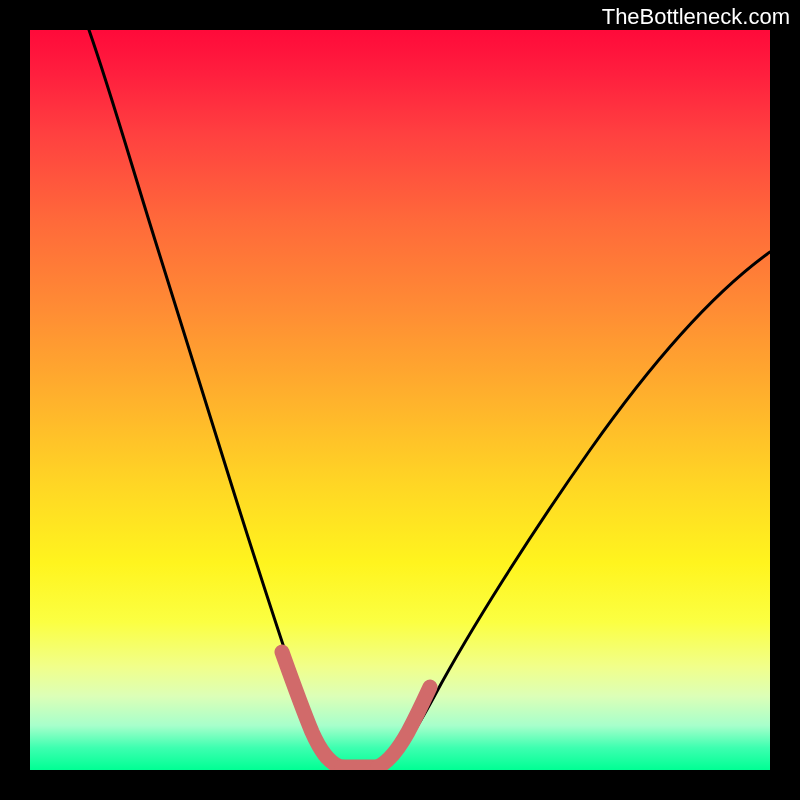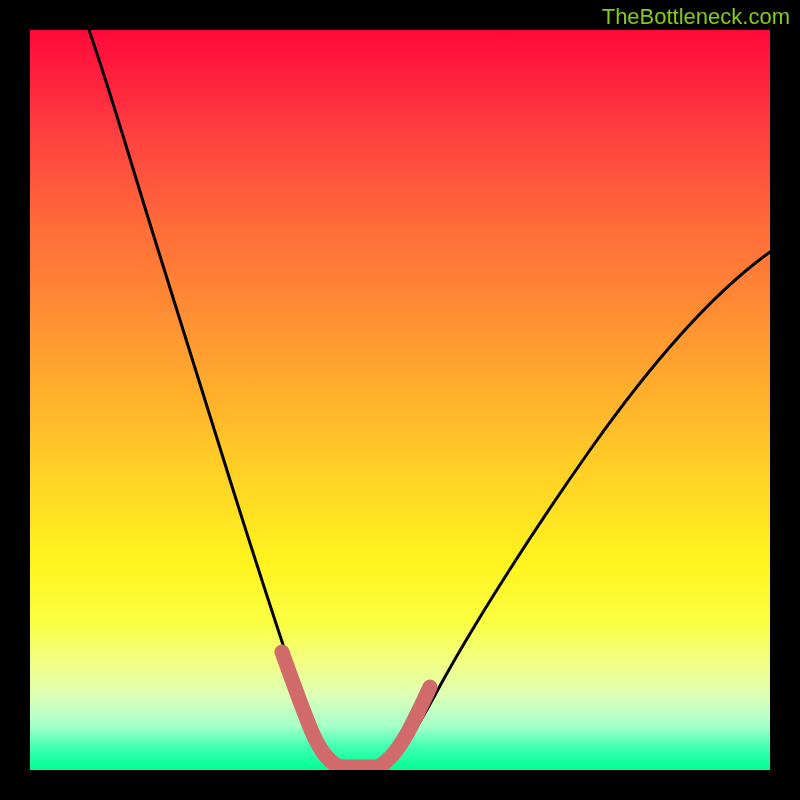--- a/index.html
+++ b/index.html
@@ -18,21 +18,21 @@
     width: 800px;
     height: 800px;
     background: #000;
   }
   .watermark {
     position: absolute;
     top: 4px;
     right: 10px;
     font-size: 22px;
     font-weight: 400;
-    color: #84cc16;
+    color: #ffffff;
     letter-spacing: 0px;
     z-index: 10;
   }
   .plot-area {
     position: absolute;
     top: 30px;
     left: 30px;
     width: 740px;
     height: 740px;
     background: linear-gradient(to bottom,

